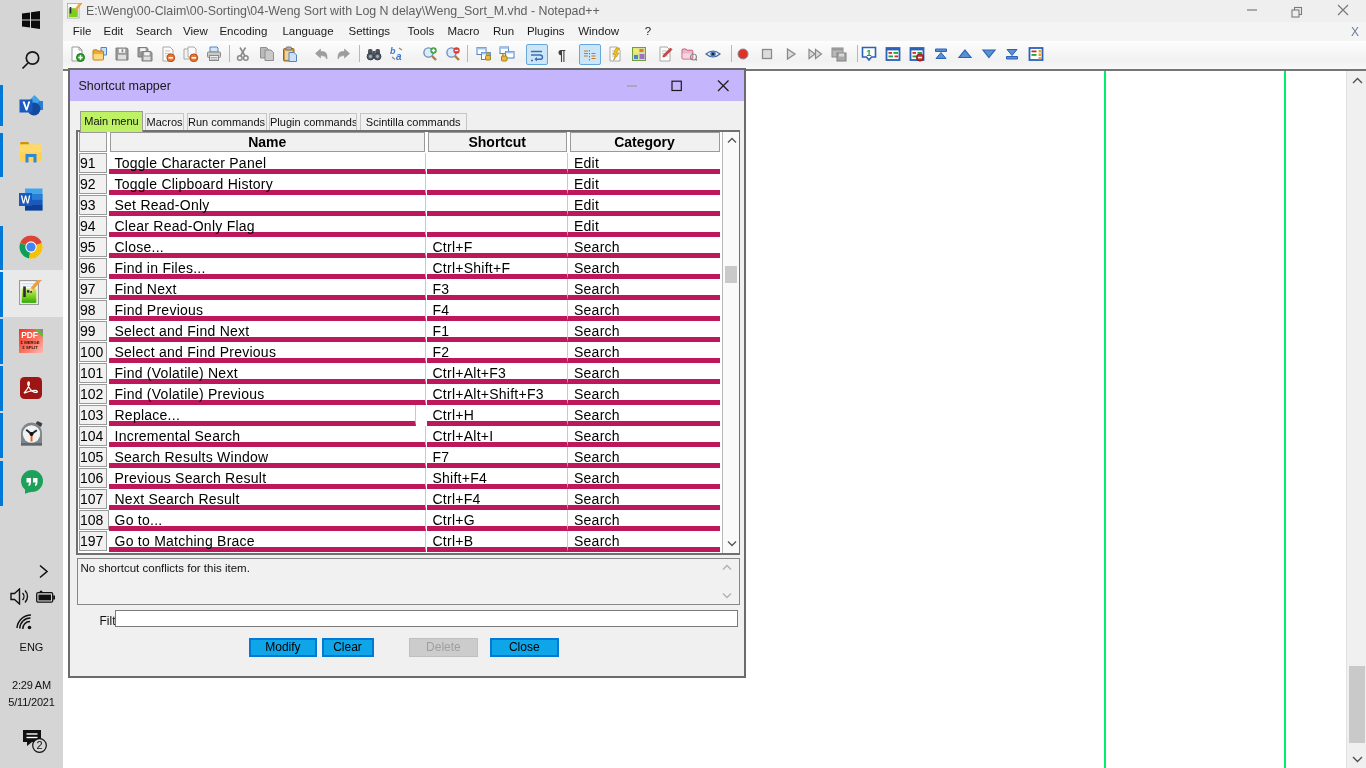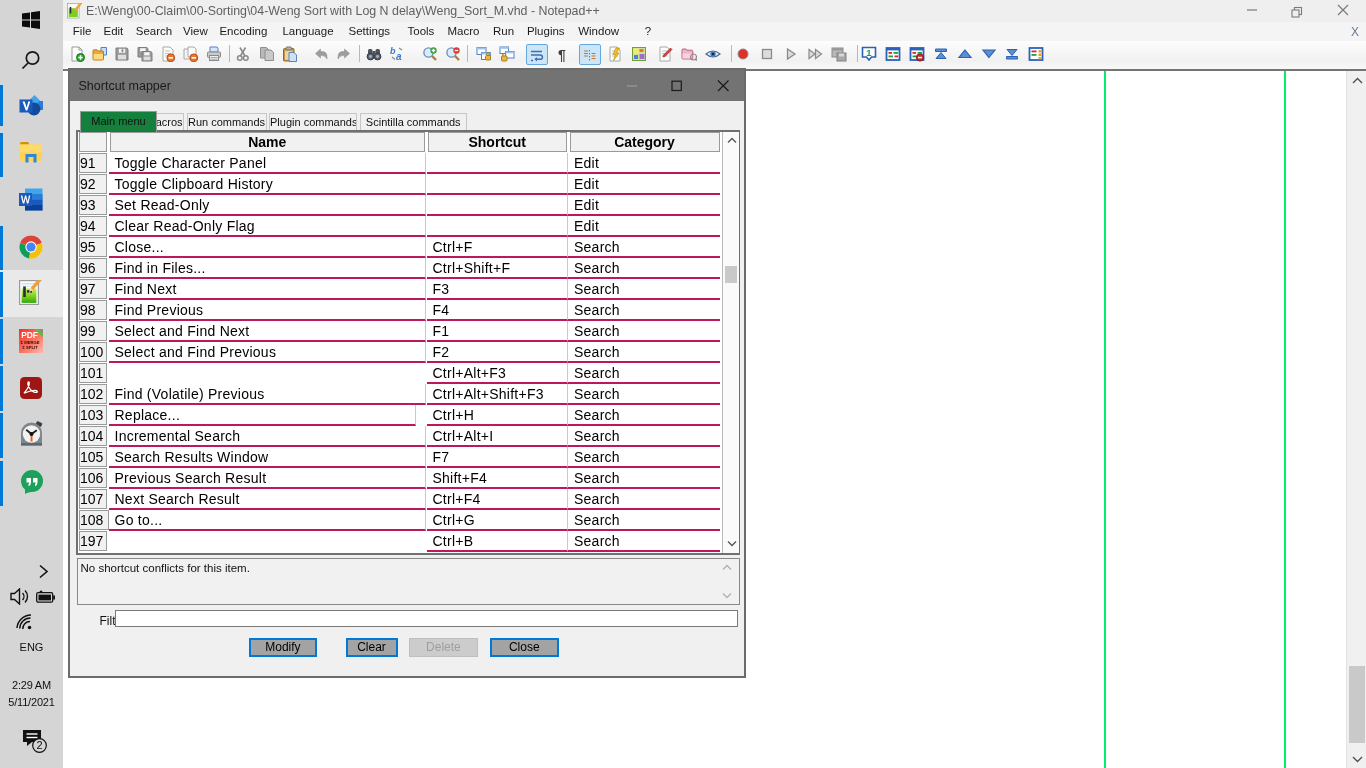--- a/index.html
+++ b/index.html
@@ -21,34 +21,34 @@
 .tsep { position:absolute; top:4px; width:1px; height:17px; background:#b8b8b8; }
 .tbtn { position:absolute; top:2.5px; width:22px; height:21px; background:#cde6f7; border:1px solid #66a7dd; border-radius:2px; }
 
 #editor { left:63px; top:68.5px; width:1303px; height:699.5px; background:#ffffff; }
 #edtop { left:63px; top:68.6px; width:1303px; height:2.2px; background:#757575; z-index:5; }
 .gline { position:absolute; top:70.5px; height:697.5px; width:2px; background:#00ee6e; z-index:4; }
 #vsb { position:absolute; left:1346px; top:70.5px; width:20px; height:697.5px; background:#f0f0f0; border-left:1px solid #e2e2e2; z-index:6; }
 #vsbthumb { position:absolute; left:2px; top:595px; width:16px; height:77px; background:#c9c9c9; }
 
 #dlg { left:67.5px; top:68px; width:678px; height:609.5px; background:#f0f0f0; border:2px solid #6b6b6b; z-index:20; }
-#dlgtitle { position:absolute; left:0; top:0; width:674px; height:31px; background:#737373; }
+#dlgtitle { position:absolute; left:0; top:0; width:674px; height:31px; background:#c4b5fd; }
 #dlgtitle span { position:absolute; left:9px; top:9px; font-size:12.5px; color:#1a1a1a; }
 .tab { position:absolute; white-space:nowrap; overflow:hidden; font-size:11px; color:#111; background:#f0f0f0; border:1px solid #c6c6c6; border-bottom:none; text-align:center; line-height:17px; }
 #grid { position:absolute; left:6.5px; top:60px; width:664px; height:424.5px; background:#fff; border:2px solid #707070; }
 .gh { position:absolute; top:0; height:19.5px; background:#f1f1f1; border:1px solid #9a9a9a; font-weight:bold; font-size:14px; text-align:center; line-height:18px; color:#000; }
 .gnb { position:absolute; background:#f1f1f1; border:1px solid #9a9a9a; font-size:14px; line-height:18px; color:#000; text-align:right; padding-right:12px; height:19.5px; }
-.gr { position:absolute; height:21px; border-bottom:2px solid #be185d; font-size:14px; line-height:20px; white-space:pre; color:#000; }
+.gr { position:absolute; height:21px; border-bottom:5px solid #be185d; font-size:14px; line-height:20px; white-space:pre; color:#000; }
 .gc { padding-left:6px; border-right:1px solid #c9c9c9; letter-spacing:0.25px; }
 #gsb { position:absolute; left:644px; top:0; width:16.5px; height:420.5px; background:#fafafa; border-left:1px solid #b9b9b9; }
 #gsbthumb { position:absolute; left:2px; top:134px; width:12px; height:17px; background:#c9c9c9; }
 #conflict { position:absolute; left:7px; top:488px; width:663px; height:46.5px; background:#f1f1f1; border:1px solid #888888; font-size:11.5px; color:#111; }
 #filterlbl { position:absolute; left:30px; top:544px; font-size:12px; color:#111; }
 #filterbox { position:absolute; left:45px; top:539.5px; width:623.5px; height:17px; background:#fff; border:1px solid #7a7a7a; }
-.btn { position:absolute; top:568.2px; height:19px; background:#a3a3a3; border:2px solid #0078d7; font-size:12px; text-align:center; line-height:15px; color:#000; }
+.btn { position:absolute; top:568.2px; height:19px; background:#0ea5e9; border:2px solid #0078d7; font-size:12px; text-align:center; line-height:15px; color:#000; }
 #btndel { background:#cccccc; border:1px solid #bfbfbf; color:#9f9f9f; line-height:17px; }
 svg { display:block; }
 </style>
 </head>
 <body>
 <div class="abs" id="titlebar">
   <svg class="abs" style="left:4px;top:3px" width="15" height="16" viewBox="0 0 24 26">
     <rect x="0.5" y="0.5" width="19" height="24" fill="#e8e8e8" stroke="#9a9a9a"></rect>
     <rect x="2" y="2" width="16" height="21.2" fill="#fdfdfd"></rect>
     <rect x="2.6" y="8.5" width="14.8" height="14.4" fill="#7ccf1e"></rect>
@@ -466,21 +466,21 @@
 </div>
 <div class="abs" id="dlg">
   <div id="dlgtitle">
       <span>Shortcut mapper</span>
     <svg class="abs" style="left:550px;top:8px" width="115" height="14" viewBox="0 0 115 14">
       <line x1="7" y1="8" x2="17" y2="8" stroke="#9a9a9a" stroke-width="1.2"></line>
       <rect x="52" y="3.2" width="9.3" height="9.3" fill="none" stroke="#1a1a1a" stroke-width="1.2"></rect>
       <path d="M98,2.5 L108.5,13 M108.5,2.5 L98,13" stroke="#1a1a1a" stroke-width="1.2"></path>
     </svg>
   </div>
-  <div class="tab" style="left:10.5px;top:41px;width:77px;height:20.5px;background:#15803d;z-index:3;line-height:19px;border-color:#9a9a9a">Main menu</div>
+  <div class="tab" style="left:10.5px;top:41px;width:63px;height:20.5px;background:#bef264;z-index:3;line-height:19px;border-color:#9a9a9a">Main menu</div>
   <div class="tab" style="left:75.5px;top:43px;width:39px;height:18px">Macros</div>
   <div class="tab" style="left:117px;top:43px;width:80px;height:18px">Run commands</div>
   <div class="tab" style="left:199.5px;top:43px;width:88px;height:18px">Plugin commands</div>
   <div class="tab" style="left:290px;top:43px;width:107.5px;height:18px">Scintilla commands</div>
   <div id="grid">
     <div class="gh" style="left:1px;width:27.5px"></div>
     <div class="gh" style="left:32.0px;width:314.5px">Name</div>
     <div class="gh" style="left:350.0px;width:138.5px">Shortcut</div>
     <div class="gh" style="left:491.5px;width:150px">Category</div>
     <div class="gnb" style="left:1px;top:21.0px;width:27.5px">91</div>
@@ -517,20 +517,21 @@
     <div class="gr gc" style="left:490px;top:167.5px;width:152px;border-right:none">Search</div>
     <div class="gnb" style="left:1px;top:189.0px;width:27.5px">99</div>
     <div class="gr gc" style="left:30.5px;top:188.5px;width:317.5px">Select and Find Next</div>
     <div class="gr gc" style="left:348.5px;top:188.5px;width:141.5px">F1</div>
     <div class="gr gc" style="left:490px;top:188.5px;width:152px;border-right:none">Search</div>
     <div class="gnb" style="left:1px;top:210.0px;width:27.5px">100</div>
     <div class="gr gc" style="left:30.5px;top:209.5px;width:317.5px">Select and Find Previous</div>
     <div class="gr gc" style="left:348.5px;top:209.5px;width:141.5px">F2</div>
     <div class="gr gc" style="left:490px;top:209.5px;width:152px;border-right:none">Search</div>
     <div class="gnb" style="left:1px;top:231.0px;width:27.5px">101</div>
+    <div class="gr gc" style="left:30.5px;top:230.5px;width:317.5px">Find (Volatile) Next</div>
     <div class="gr gc" style="left:348.5px;top:230.5px;width:141.5px">Ctrl+Alt+F3</div>
     <div class="gr gc" style="left:490px;top:230.5px;width:152px;border-right:none">Search</div>
     <div class="gnb" style="left:1px;top:252.0px;width:27.5px">102</div>
     <div class="gr gc" style="left:30.5px;top:251.5px;width:317.5px">Find (Volatile) Previous</div>
     <div class="gr gc" style="left:348.5px;top:251.5px;width:141.5px">Ctrl+Alt+Shift+F3</div>
     <div class="gr gc" style="left:490px;top:251.5px;width:152px;border-right:none">Search</div>
     <div class="gnb" style="left:1px;top:273.0px;width:27.5px">103</div>
     <div class="gr gc" style="left:30.5px;top:272.5px;width:307px">Replace...</div>
     <div class="gr gc" style="left:348.5px;top:272.5px;width:141.5px">Ctrl+H</div>
     <div class="gr gc" style="left:490px;top:272.5px;width:152px;border-right:none">Search</div>
@@ -548,20 +549,21 @@
     <div class="gr gc" style="left:490px;top:335.5px;width:152px;border-right:none">Search</div>
     <div class="gnb" style="left:1px;top:357.0px;width:27.5px">107</div>
     <div class="gr gc" style="left:30.5px;top:356.5px;width:317.5px">Next Search Result</div>
     <div class="gr gc" style="left:348.5px;top:356.5px;width:141.5px">Ctrl+F4</div>
     <div class="gr gc" style="left:490px;top:356.5px;width:152px;border-right:none">Search</div>
     <div class="gnb" style="left:1px;top:378.0px;width:30px">108</div>
     <div class="gr gc" style="left:30.5px;top:377.5px;width:317.5px">Go to...</div>
     <div class="gr gc" style="left:348.5px;top:377.5px;width:141.5px">Ctrl+G</div>
     <div class="gr gc" style="left:490px;top:377.5px;width:152px;border-right:none">Search</div>
     <div class="gnb" style="left:1px;top:399.0px;width:27.5px">197</div>
+    <div class="gr gc" style="left:30.5px;top:398.5px;width:317.5px">Go to Matching Brace</div>
     <div class="gr gc" style="left:348.5px;top:398.5px;width:141.5px">Ctrl+B</div>
     <div class="gr gc" style="left:490px;top:398.5px;width:152px;border-right:none">Search</div>
     <div id="gsb">
       <svg class="abs" style="left:3.5px;top:5px" width="10" height="7" viewBox="0 0 10 7">
           <path d="M1,5.5 L5,1.5 L9,5.5" fill="none" stroke="#555" stroke-width="1.3"></path>
         </svg>
       <div id="gsbthumb"></div>
       <svg class="abs" style="left:3.5px;top:408px" width="10" height="7" viewBox="0 0 10 7">
           <path d="M1,1.5 L5,5.5 L9,1.5" fill="none" stroke="#555" stroke-width="1.3"></path>
         </svg>
@@ -572,16 +574,16 @@
     <svg class="abs" style="left:644px;top:5px" width="10" height="7" viewBox="0 0 10 7">
         <path d="M1,5.5 L5,1.5 L9,5.5" fill="none" stroke="#b0b0b0" stroke-width="1.3"></path>
       </svg>
     <svg class="abs" style="left:644px;top:33px" width="10" height="7" viewBox="0 0 10 7">
         <path d="M1,1.5 L5,5.5 L9,1.5" fill="none" stroke="#b0b0b0" stroke-width="1.3"></path>
       </svg>
   </div>
   <div id="filterlbl">Filter :</div>
   <div id="filterbox"></div>
   <div class="btn" style="left:179.2px;width:68.5px">Modify</div>
-  <div class="btn" style="left:276px;width:52px">Clear</div>
+  <div class="btn" style="left:252px;width:52px">Clear</div>
   <div class="btn" id="btndel" style="left:339.7px;width:68.5px">Delete</div>
   <div class="btn" style="left:420.5px;width:68.6px">Close</div>
 </div>
 
 </body></html>

